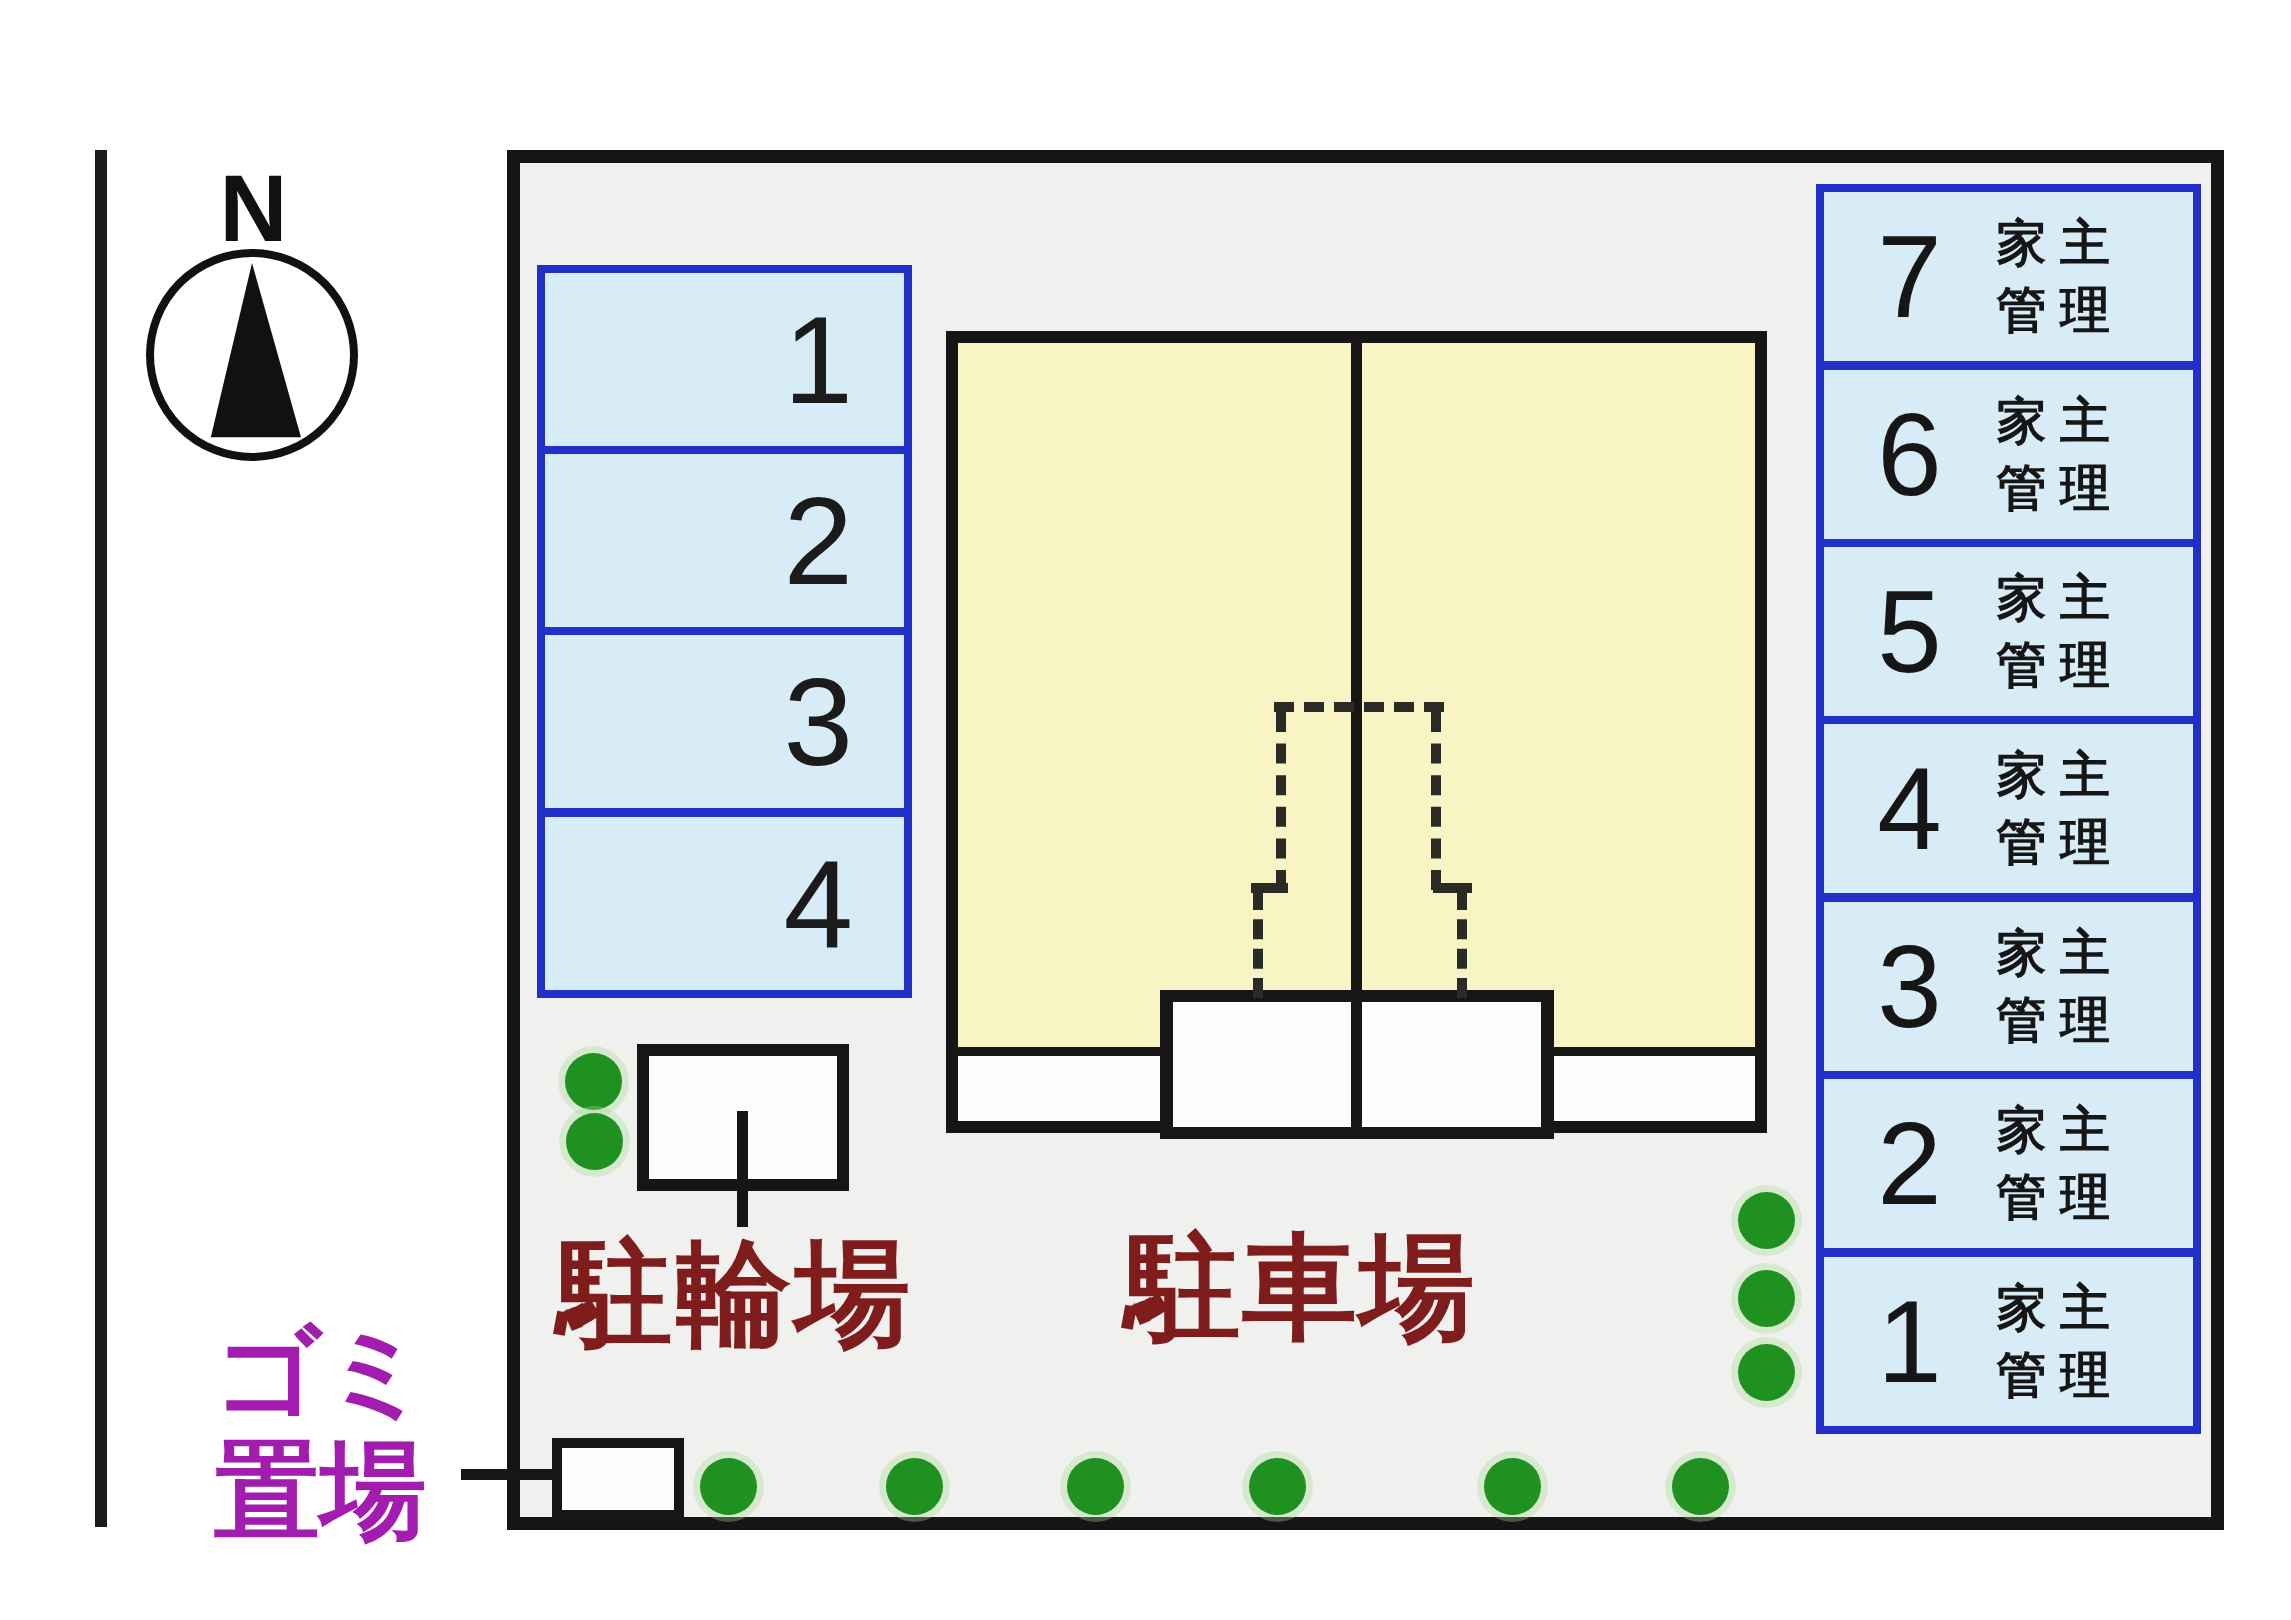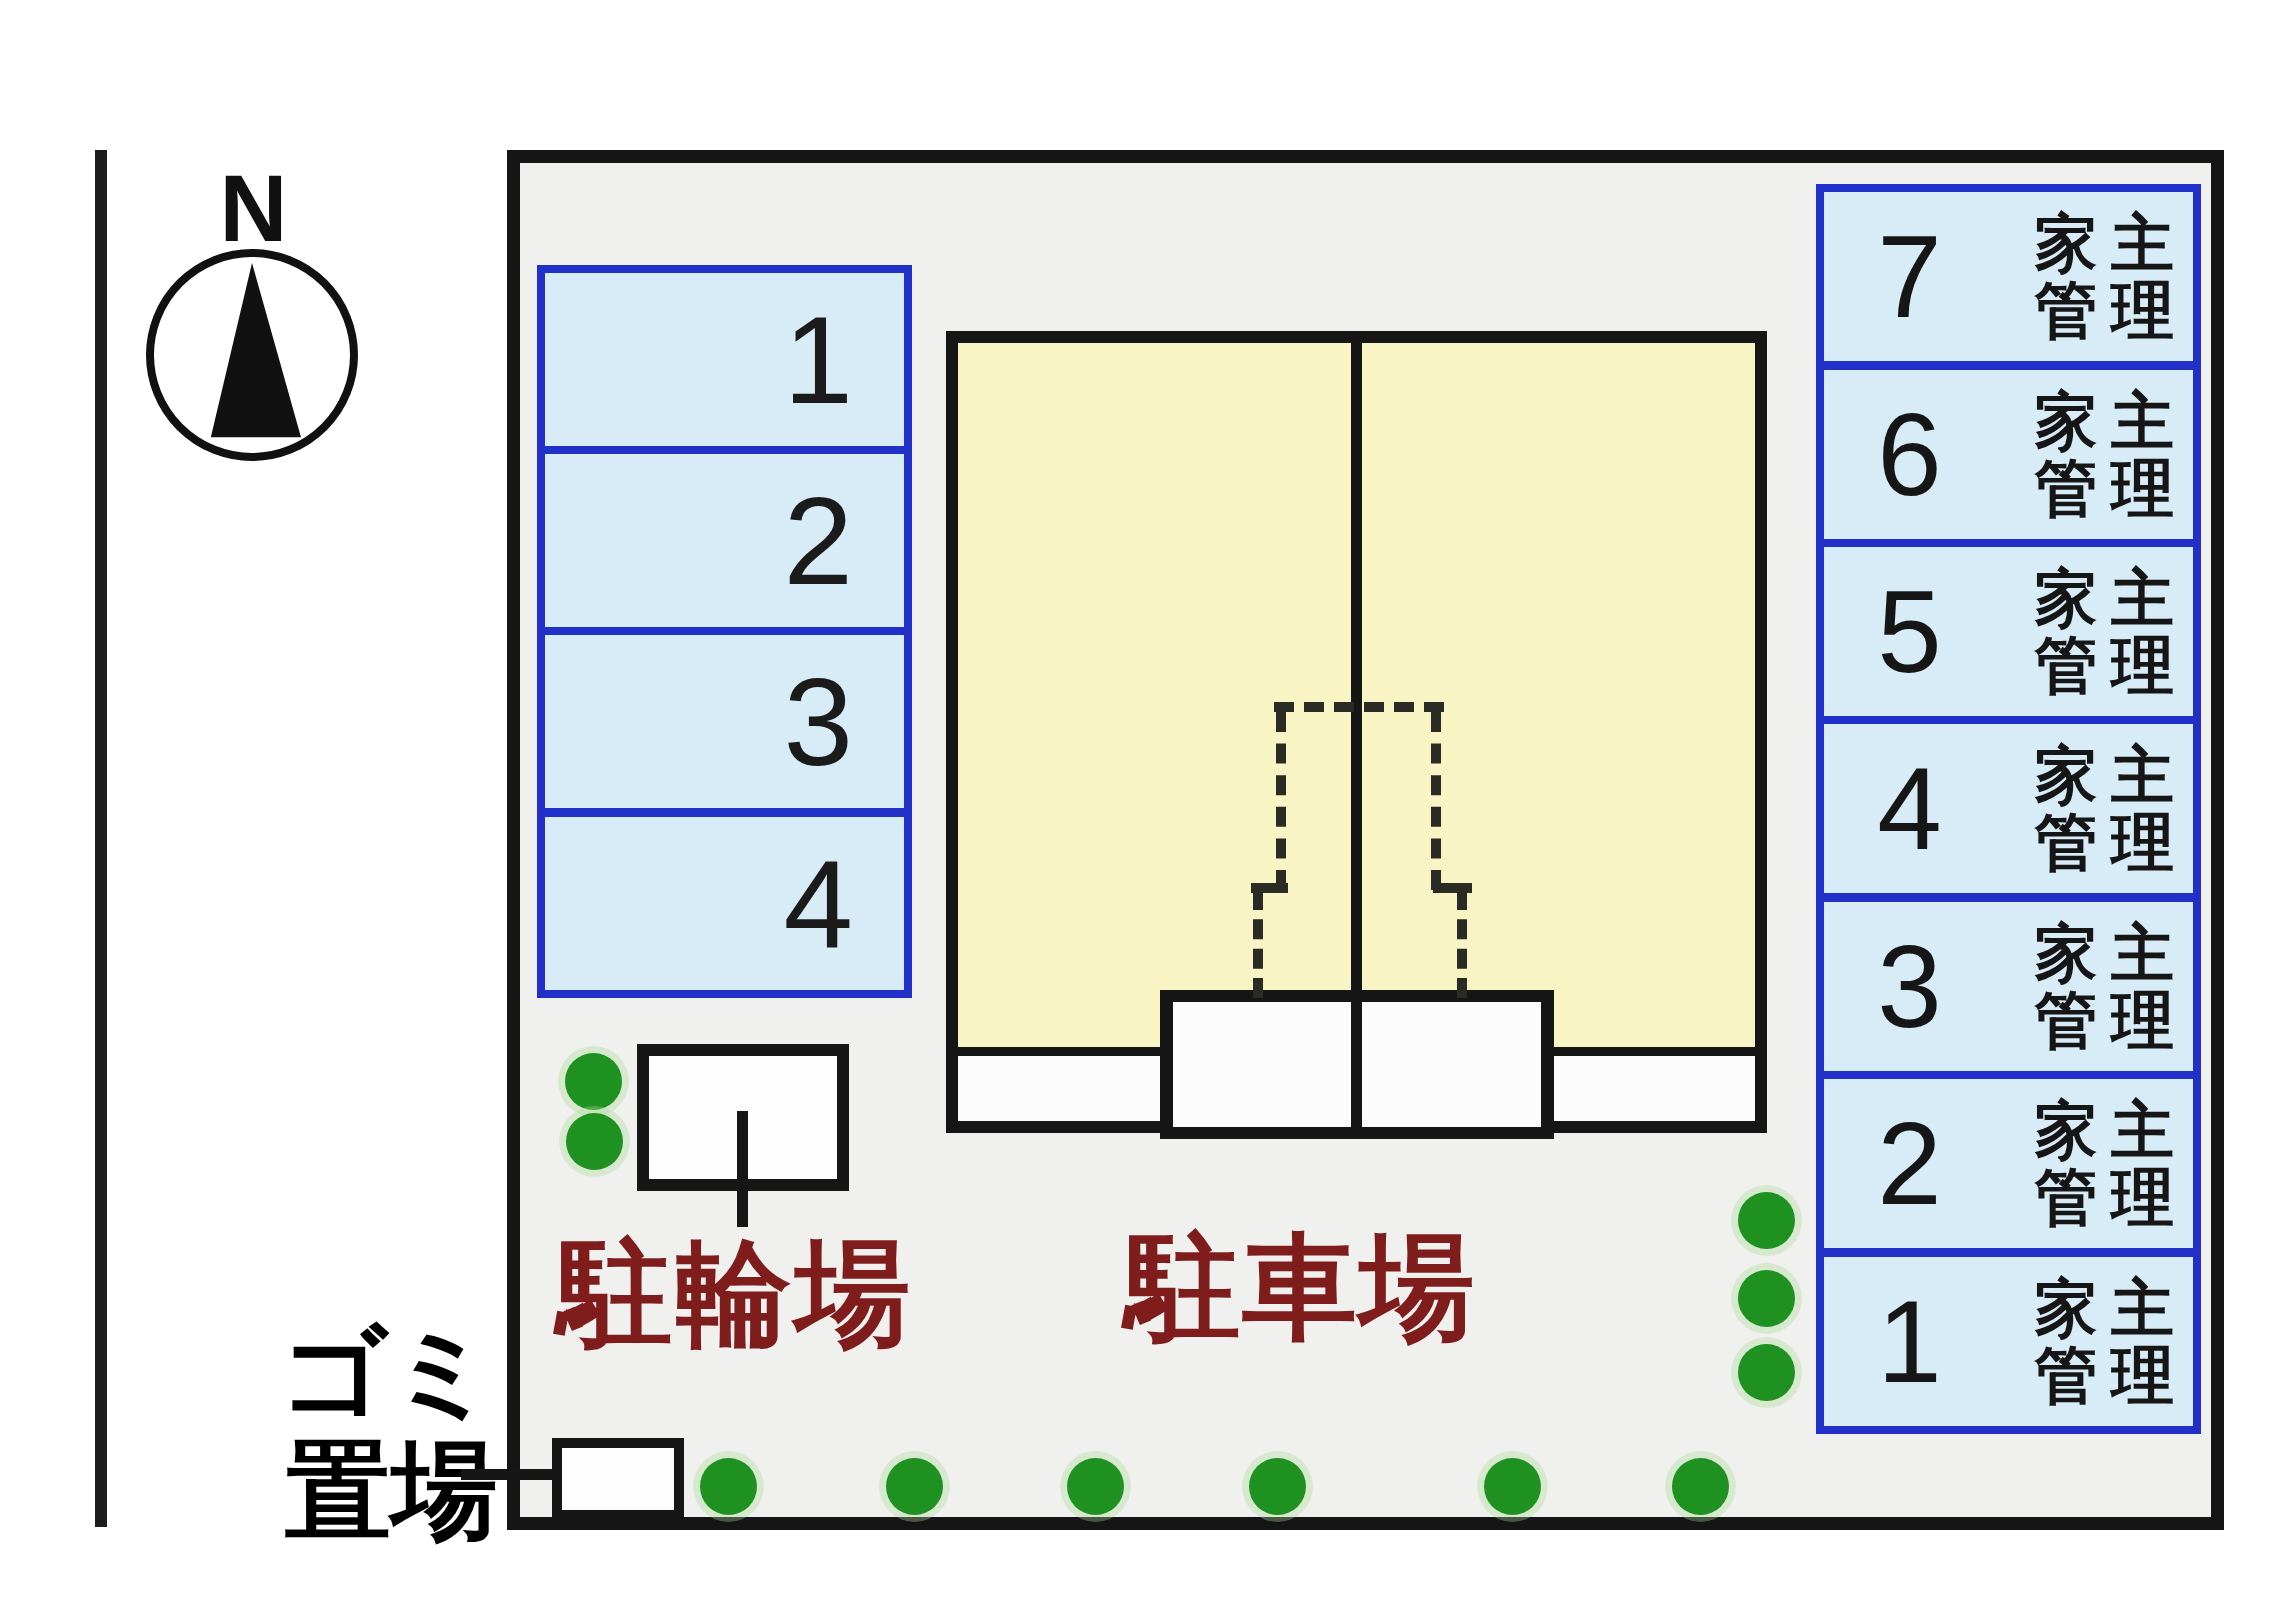--- a/index.html
+++ b/index.html
@@ -22,21 +22,21 @@
      display:flex;align-items:center;justify-content:flex-end;padding-right:51px;font-size:125px;color:#1b1b1b;}
   
   .bfill{background:#f8f4c4;}
   .bwhite{background:#fcfcfc;}
   .dashv{border-left:10.8px dashed #2b2b26;}
   .dashh{border-top:10.8px dashed #2b2b26;}
   
   .rspace{left:1816px;width:385px;height:185px;border:8.8px solid #2030c8;background:#d8ecf7;box-sizing:border-box;
      display:flex;align-items:center;padding-left:27.4px;color:#161616;}
   .rnum{font-size:116px;width:116px;text-align:center;flex:none;}
-  .rowner{margin-left:67px;font-size:63px;line-height:67px;letter-spacing:13.7px;font-weight:bold;white-space:nowrap;}
+  .rowner{margin-left:29px;font-size:50px;line-height:67px;letter-spacing:13.7px;font-weight:bold;white-space:nowrap;}
   
   .shrub{width:57px;height:57px;border-radius:50%;background:#1f9120;box-shadow:0 0 0 6.9px rgba(165,220,150,0.35);}
   
   .biglabel{font-size:115px;color:#7f1d1d;font-weight:bold;white-space:nowrap;}
 </style>
 </head>
 <body>
 
 <div id="plan">
 
@@ -115,21 +115,21 @@
     <span class="rnum">1</span>
     <span class="rowner"><span>家主</span><br><span>管理</span></span>
   </div>
 
   <div class="abs" style="left:637px;top:1044px;width:212px;height:147px;border:12.7px solid #161616;background:#fdfdfd;box-sizing:border-box;"></div>
   <div class="abs ink" style="left:737px;top:1111px;width:10.8px;height:116px;"></div>
   <div class="abs biglabel" style="left:557px;top:1217px;letter-spacing:3.9px;">駐輪場</div>
 
   <div class="abs biglabel" style="left:1125px;top:1211px;letter-spacing:2px;">駐車場</div>
 
-  <div class="abs" style="left:232px;top:1313px;width:265px;text-align:right;font-size:106px;line-height:118px;font-weight:bold;color:#000000;">
+  <div class="abs" style="left:214px;top:1313px;width:265px;text-align:left;font-size:106px;line-height:118px;font-weight:bold;color:#a21caf;">
     <span>ゴミ</span><br>
     <span>置場</span>
   </div>
   <div class="abs ink" style="left:461px;top:1469px;width:162px;height:10.8px;"></div>
   <div class="abs" style="left:552px;top:1438px;width:132px;height:82px;border:10.8px solid #161616;background:#fdfdfd;box-sizing:border-box;"></div>
 
   <div class="abs shrub" style="left:565px;top:1053px;"></div>
   <div class="abs shrub" style="left:566px;top:1113px;"></div>
   <div class="abs shrub" style="left:700px;top:1458px;"></div>
   <div class="abs shrub" style="left:886px;top:1458px;"></div>

